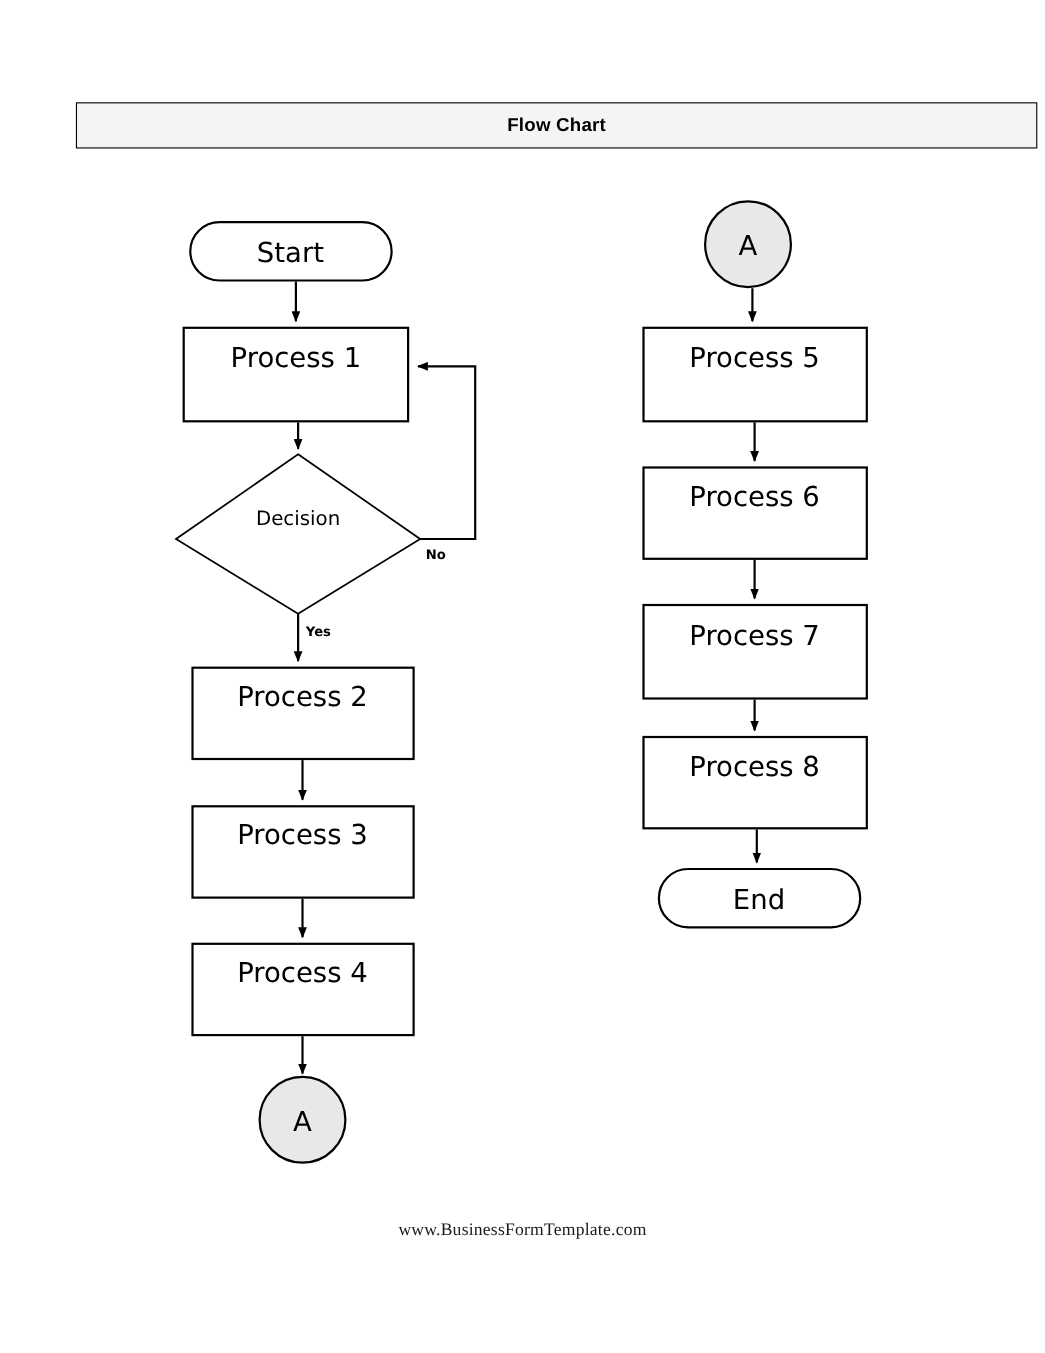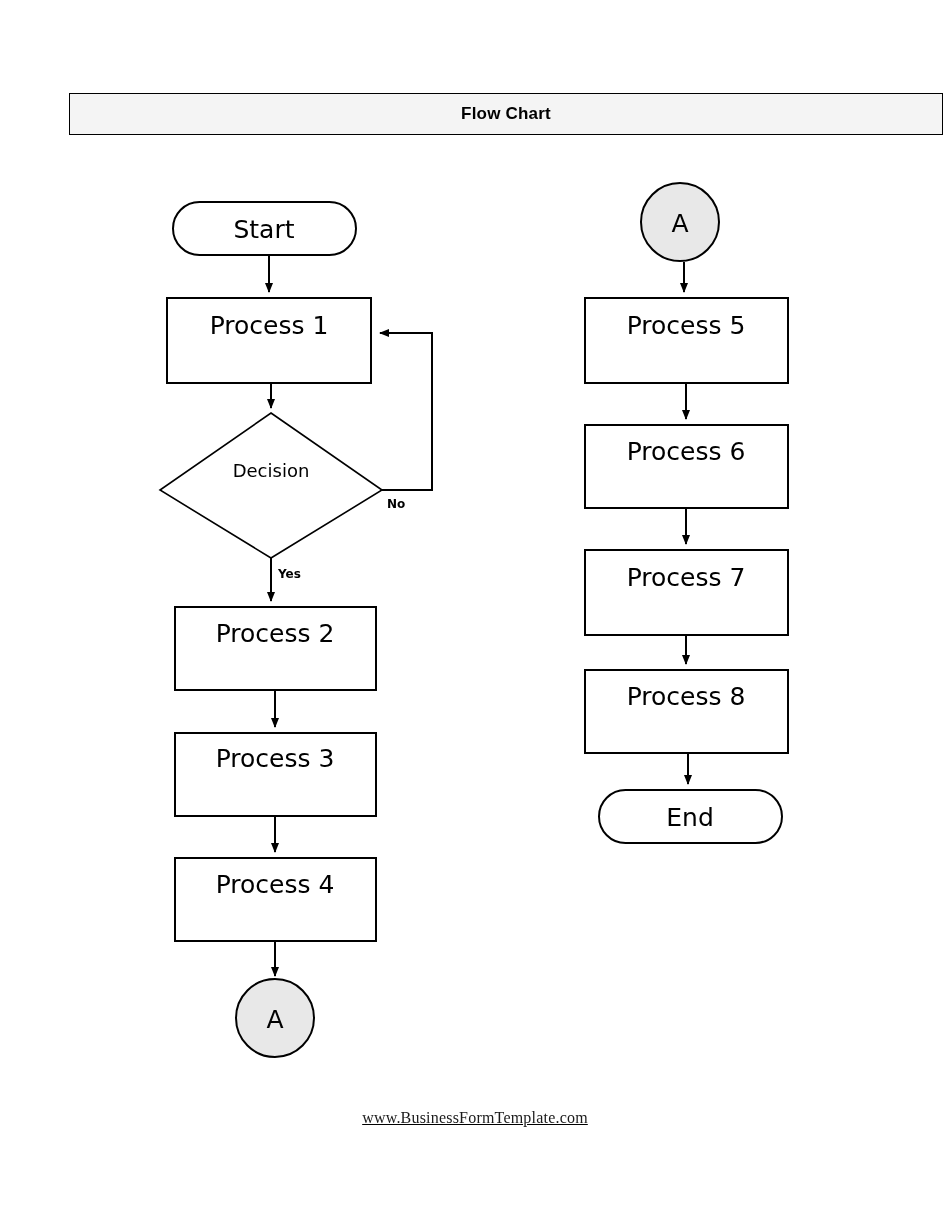--- a/index.html
+++ b/index.html
@@ -97,21 +97,20 @@
     fill: #000000;
     text-anchor: start;
   }
   
   .footer {
     position: absolute;
     left: 0;
     top: 1108px;
     width: 950px;
     text-align: center;
-    text-decoration: underline;
   }
   .footer .footer-text {
     font-family: "Liberation Serif", serif;
     font-size: 16px;
     color: #1a1a1a;
     letter-spacing: 0.2px;
   }
 </style>
 </head>
 <body>

